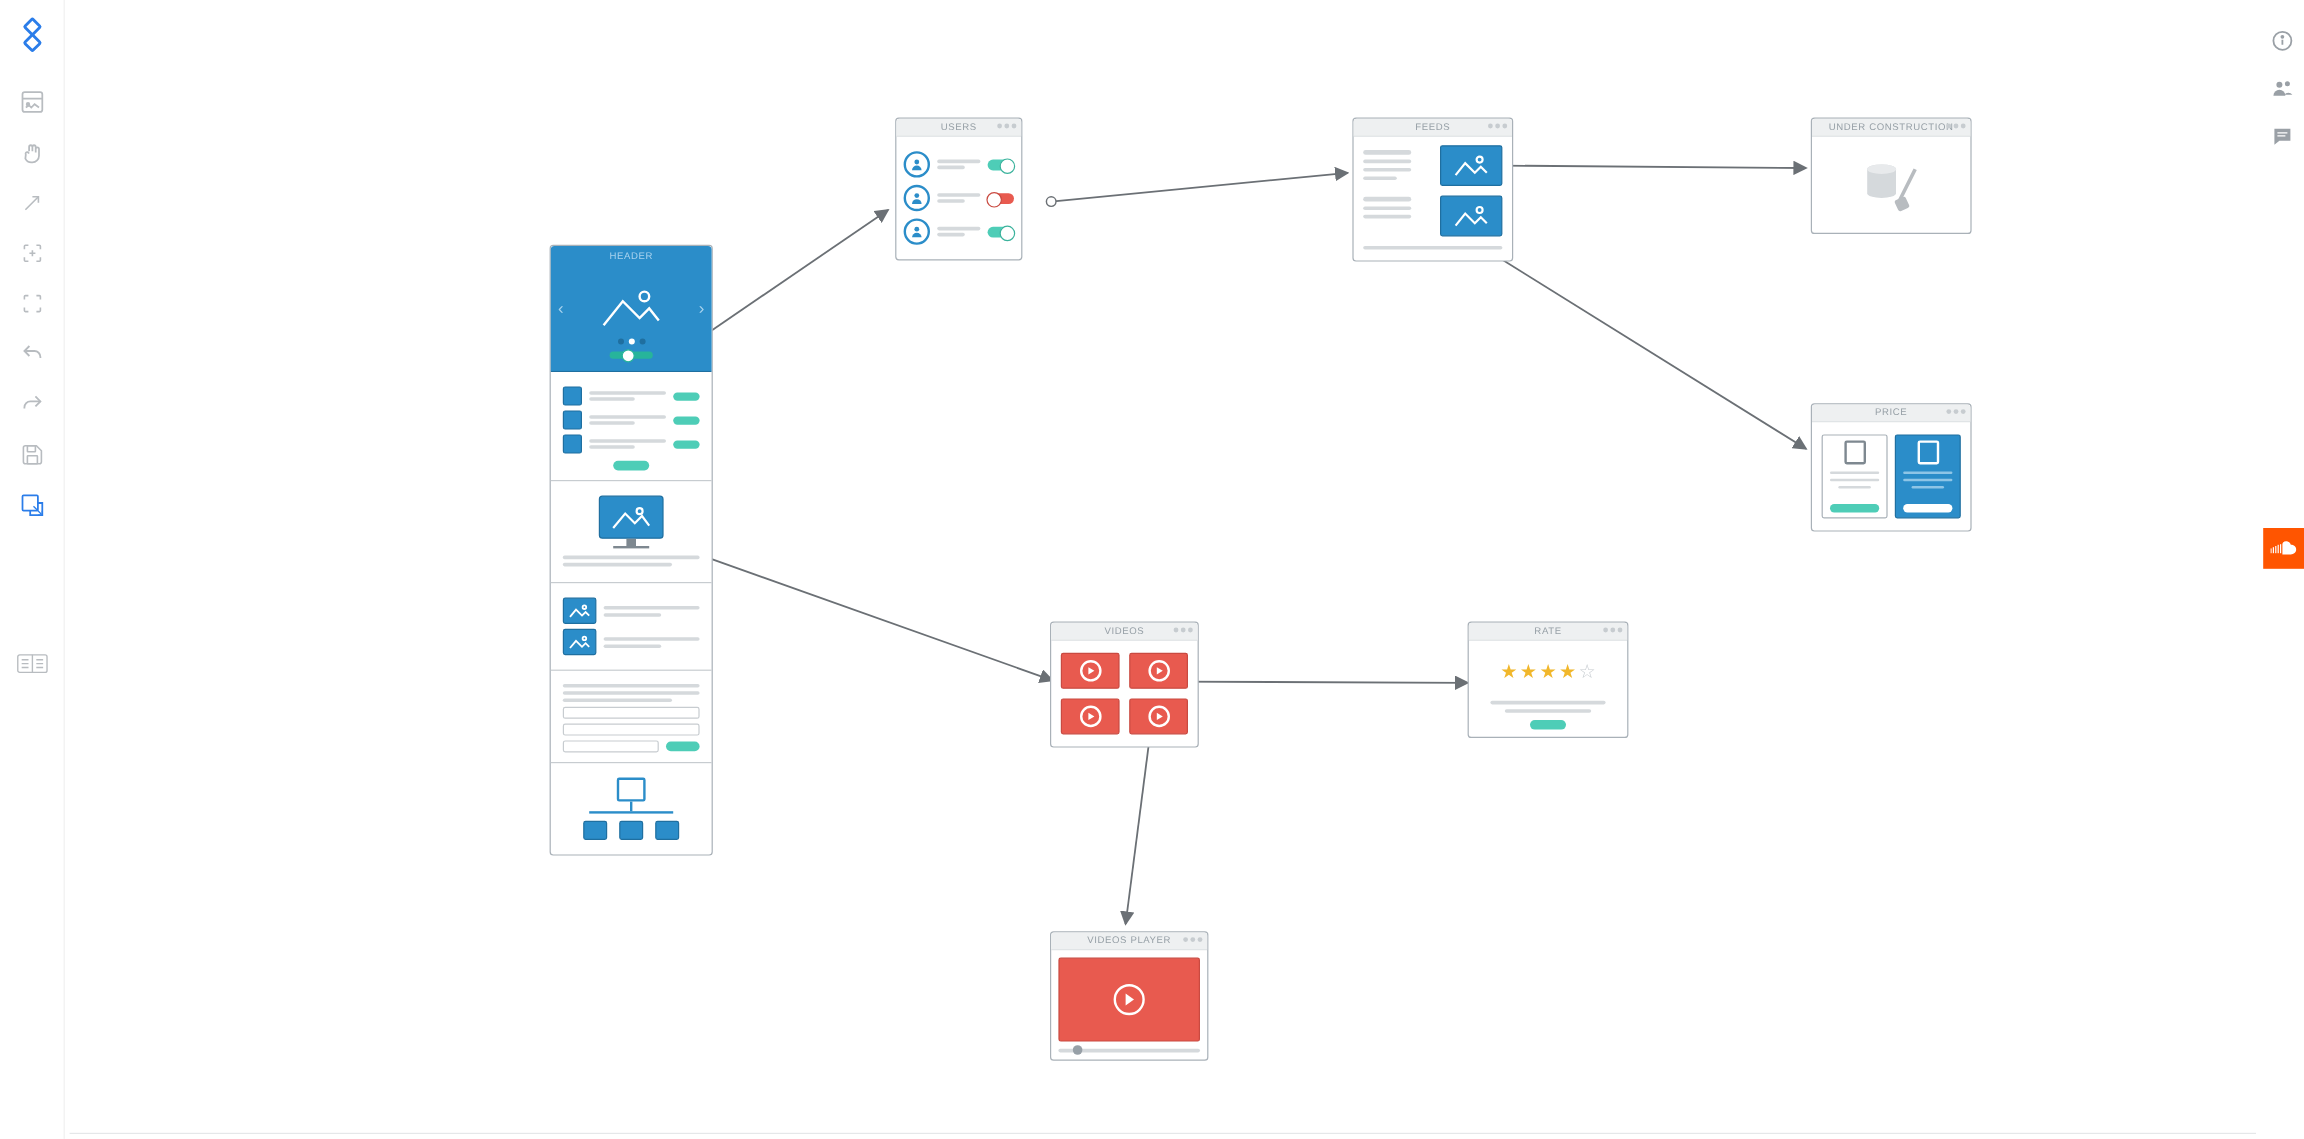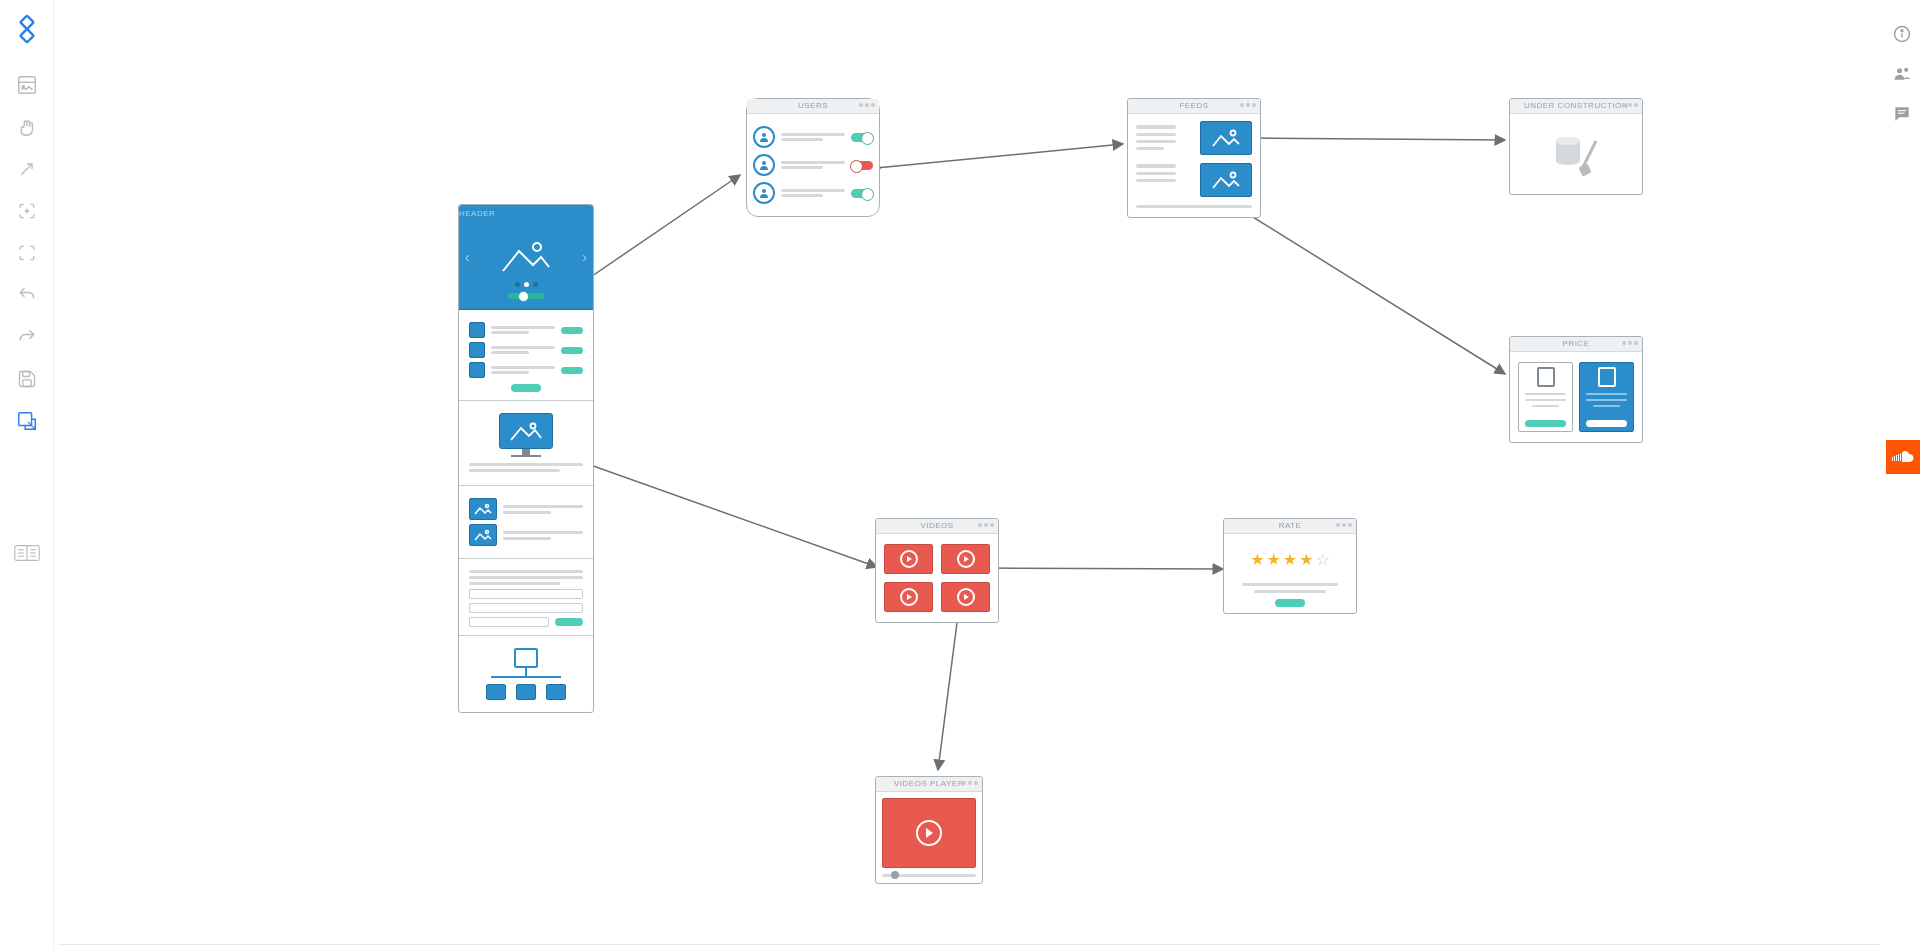--- a/index.html
+++ b/index.html
@@ -167,21 +167,21 @@
     justify-content: center;
   }
   .hero .hero-title {
     font-size: 8px;
     color: #a9d3ee;
     letter-spacing: 0.5px;
     position: absolute;
     top: 4px;
     left: 0;
     right: 0;
-    text-align: left;
+    text-align: center;
     text-transform: uppercase;
   }
   .hero .chev {
     position: absolute;
     top: 50%;
     transform: translateY(-50%);
     color: #a9d3ee;
     font-size: 14px;
     cursor: pointer;
   }
@@ -856,21 +856,21 @@
         <div class="hline"></div>
         <div class="row">
           <div class="node-sm"></div>
           <div class="node-sm"></div>
           <div class="node-sm"></div>
         </div>
       </div>
     </div>
   </div>
 
-  <div class="page" style="left:692px; top:98px; width:134px;border-radius:12px;">
+  <div class="page" style="left:692px; top:98px; width:106px;">
     <div class="titlebar">
       <span class="title">USERS</span>
       <div class="dots">
           <span></span>
           <span></span>
           <span></span>
         </div>
     </div>
     <div class="body">
       <div class="user-row">
@@ -1057,21 +1057,21 @@
         <span class="star">★</span>
         <span class="star">★</span>
         <span class="star empty">☆</span>
       </div>
       <div class="rate-line"></div>
       <div class="rate-line" style="width:60%"></div>
       <div class="pill center"></div>
     </div>
   </div>
 
-  <div class="page" style="left:821px; top:776px; width:108px;">
+  <div class="page" style="left:821px; top:776px; width:132px;">
     <div class="titlebar">
       <span class="title">VIDEOS PLAYER</span>
       <div class="dots">
           <span></span>
           <span></span>
           <span></span>
         </div>
     </div>
     <div class="body">
       <div class="player">

